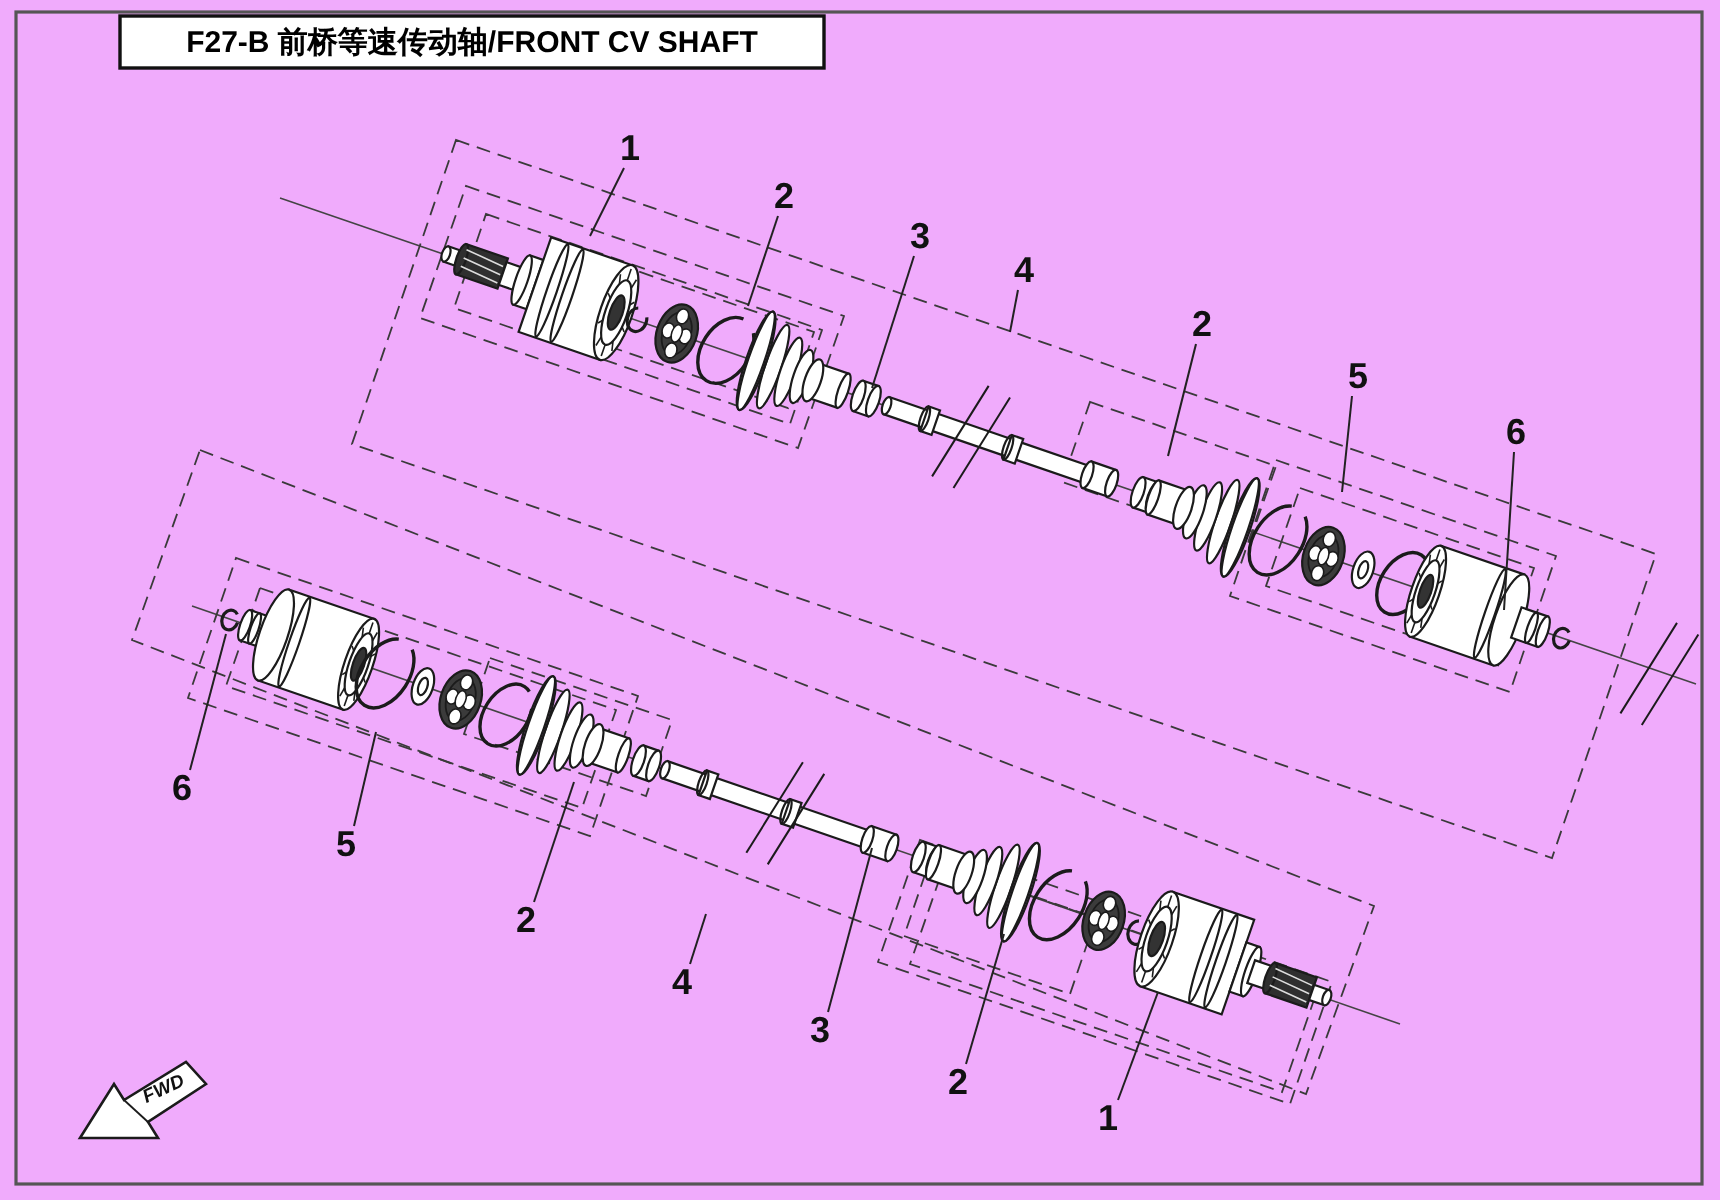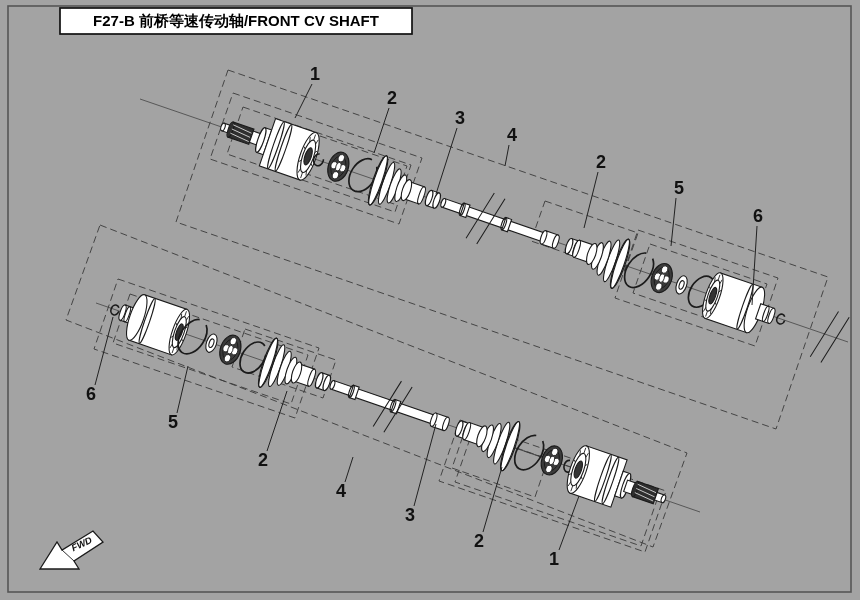--- a/index.html
+++ b/index.html
@@ -1,16 +1,16 @@
 <!DOCTYPE html>
 <html><head>
 <meta charset="utf-8">
 <style>
   html,body{margin:0;padding:0;background:#fff;}
-  .page{position:relative;width:860px;height:600px;background:#a3a3a3;overflow:hidden;
+  .page{position:relative;width:860px;height:600px;background:#f0abfc;overflow:hidden;
         font-family:"Liberation Sans",sans-serif;}
   svg text.callout{font-family:"Liberation Sans",sans-serif;font-weight:bold;font-size:18px;fill:#111;}
   svg text.title{font-family:"Liberation Sans",sans-serif;font-weight:bold;font-size:15px;fill:#000;}
   svg text.fwd{font-family:"Liberation Sans",sans-serif;font-weight:bold;font-style:italic;font-size:9.5px;fill:#111;}
 </style>
 </head>
 <body>
 
 <div class="page">
 <svg id="dia" width="860" height="600" viewBox="0 0 860 600" xmlns="http://www.w3.org/2000/svg">

